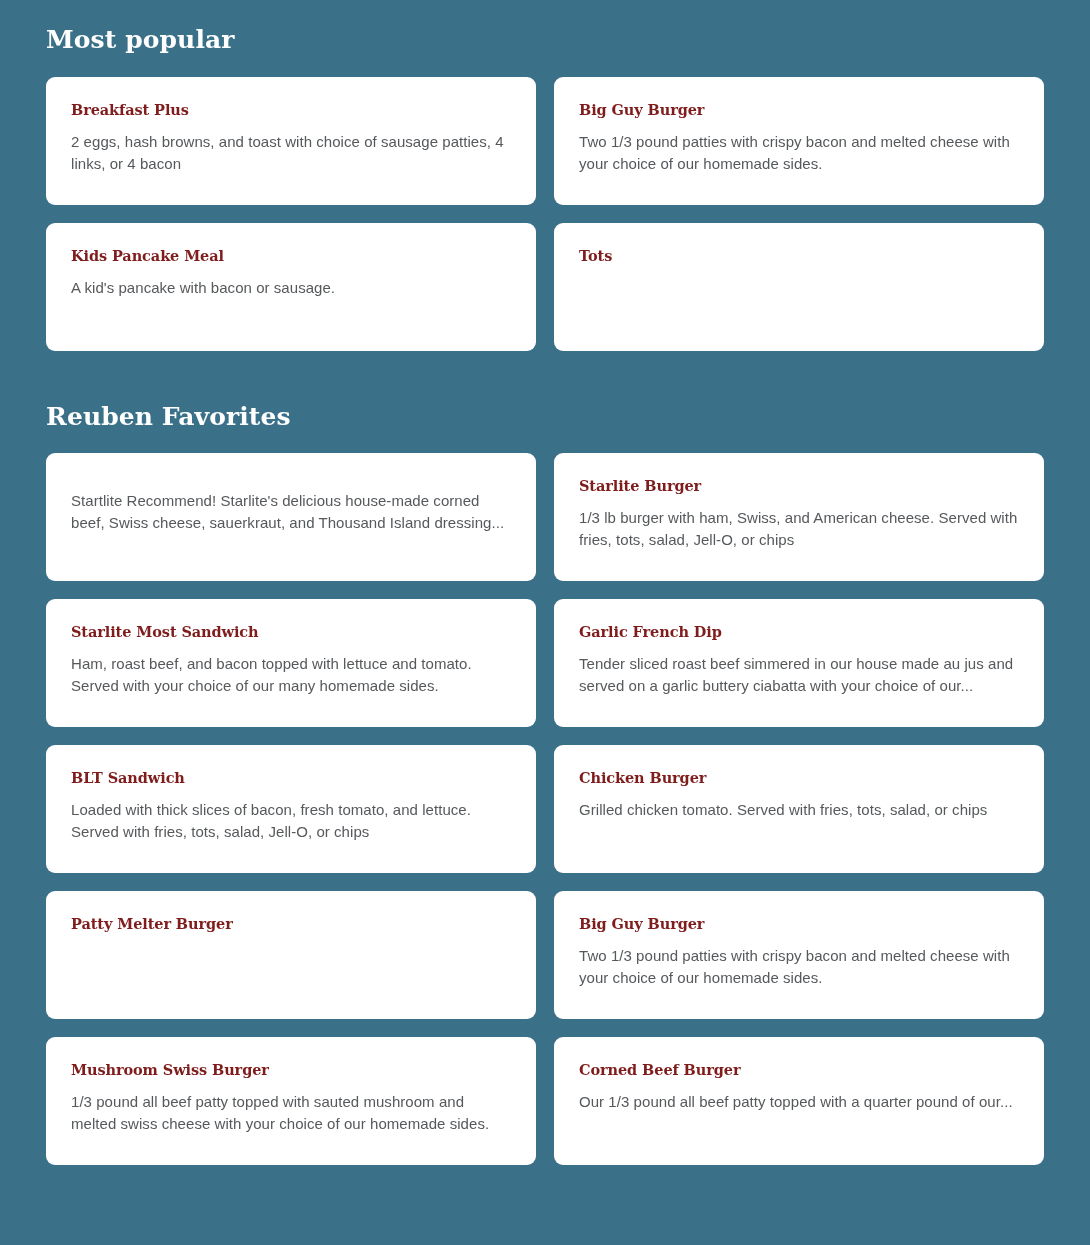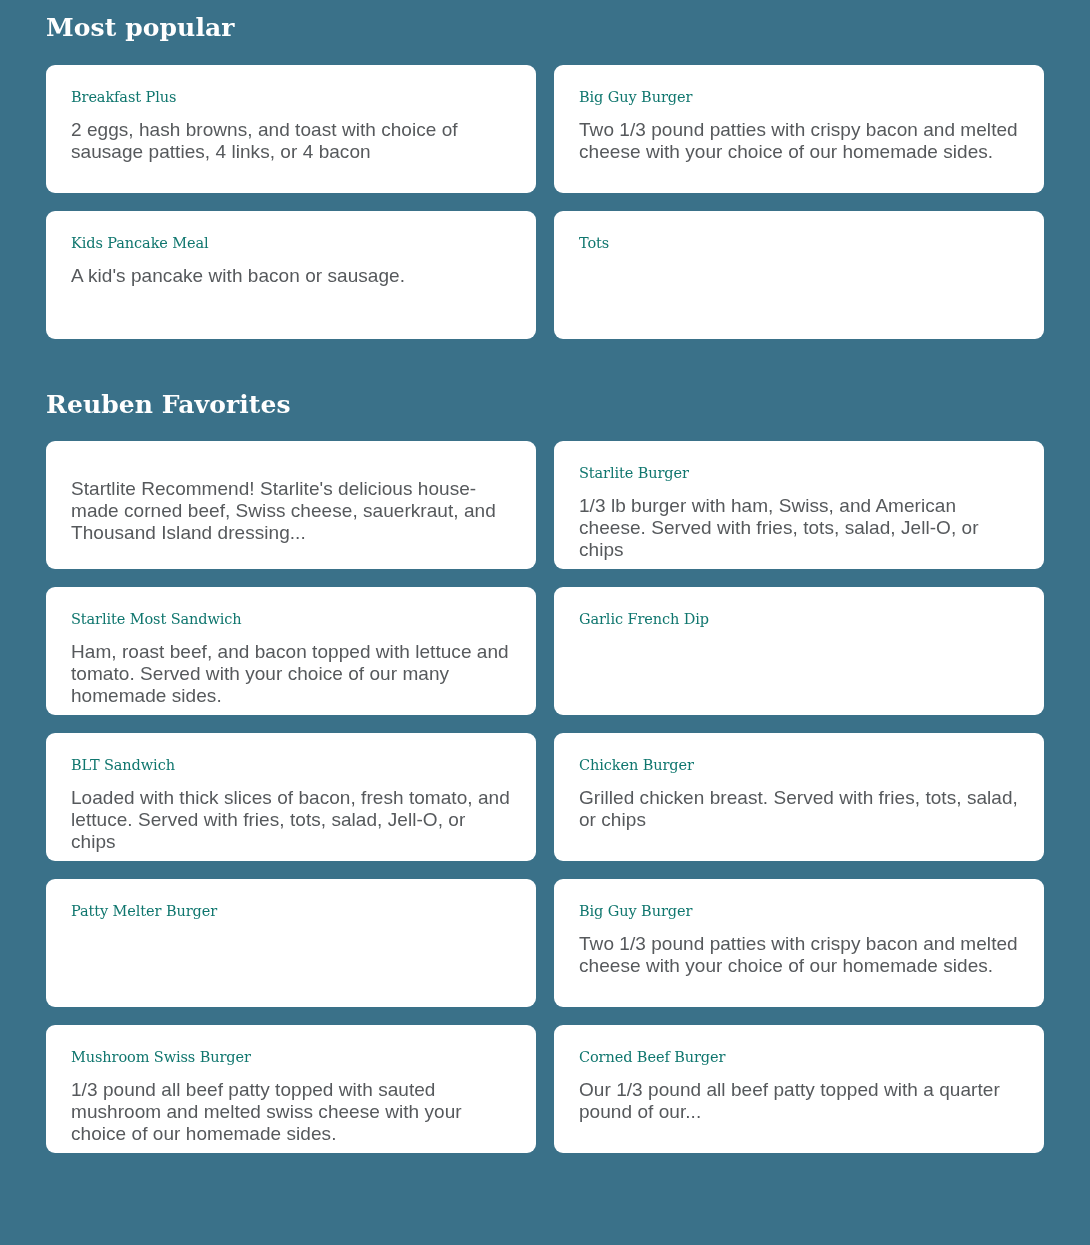--- a/index.html
+++ b/index.html
@@ -29,21 +29,21 @@
 
   .section-title {
     font-family: "DejaVu Serif", "Liberation Serif", serif;
     font-weight: 700;
     font-size: 25px;
     line-height: 1.1;
     color: #ffffff;
     letter-spacing: 0.1px;
   }
 
-  .section-1 .section-title { padding-top: 14px; }
+  .section-1 .section-title { padding-top: 26px; }
   .section-2 .section-title { padding-top: 52px; }
 
   
   .card-grid {
     display: grid;
     grid-template-columns: 490px 490px;
     column-gap: 18px;
     row-gap: 18px;
     margin-top: 23px;
   }
@@ -53,32 +53,32 @@
     border-radius: 9px;
     width: 490px;
     height: 128px;
     padding: 24px 25px 0 25px;
     overflow: hidden;
     position: relative;
   }
 
   .card-title {
     font-family: "DejaVu Serif", "Liberation Serif", serif;
-    font-weight: 400;
+    font-weight: 700;
     font-size: 14.5px;
     line-height: 1.2;
-    color: #0f766e;
+    color: #7f1d1d;
     letter-spacing: -0.1px;
     white-space: nowrap;
   }
 
   .card-desc {
     margin-top: 13px;
     font-family: "Liberation Sans", sans-serif;
-    font-size: 19px;
+    font-size: 15px;
     line-height: 22px;
     color: #56595c;
     letter-spacing: 0.05px;
     max-width: 440px;
   }
 
   .card-desc:empty { display: none; }
 
   
   .card.clipped {
@@ -132,30 +132,31 @@
         <div class="card-desc">1/3 lb burger with ham, Swiss, and American cheese. Served with fries, tots, salad, Jell-O, or chips</div>
       </div>
 
       <div class="card">
         <div class="card-title">Starlite Most Sandwich</div>
         <div class="card-desc">Ham, roast beef, and bacon topped with lettuce and tomato. Served with your choice of our many homemade sides.</div>
       </div>
 
       <div class="card">
         <div class="card-title">Garlic French Dip</div>
+        <div class="card-desc">Tender sliced roast beef simmered in our house made au jus and served on a garlic buttery ciabatta with your choice of our...</div>
       </div>
 
       <div class="card">
         <div class="card-title">BLT Sandwich</div>
         <div class="card-desc">Loaded with thick slices of bacon, fresh tomato, and lettuce. Served with fries, tots, salad, Jell-O, or chips</div>
       </div>
 
       <div class="card">
         <div class="card-title">Chicken Burger</div>
-        <div class="card-desc">Grilled chicken breast. Served with fries, tots, salad, or chips</div>
+        <div class="card-desc">Grilled chicken tomato. Served with fries, tots, salad, or chips</div>
       </div>
 
       <div class="card">
         <div class="card-title">Patty Melter Burger</div>
       </div>
 
 
       <div class="card">
         <div class="card-title">Big Guy Burger</div>
         <div class="card-desc">Two 1/3 pound patties with crispy bacon and melted cheese with your choice of our homemade sides.</div>

